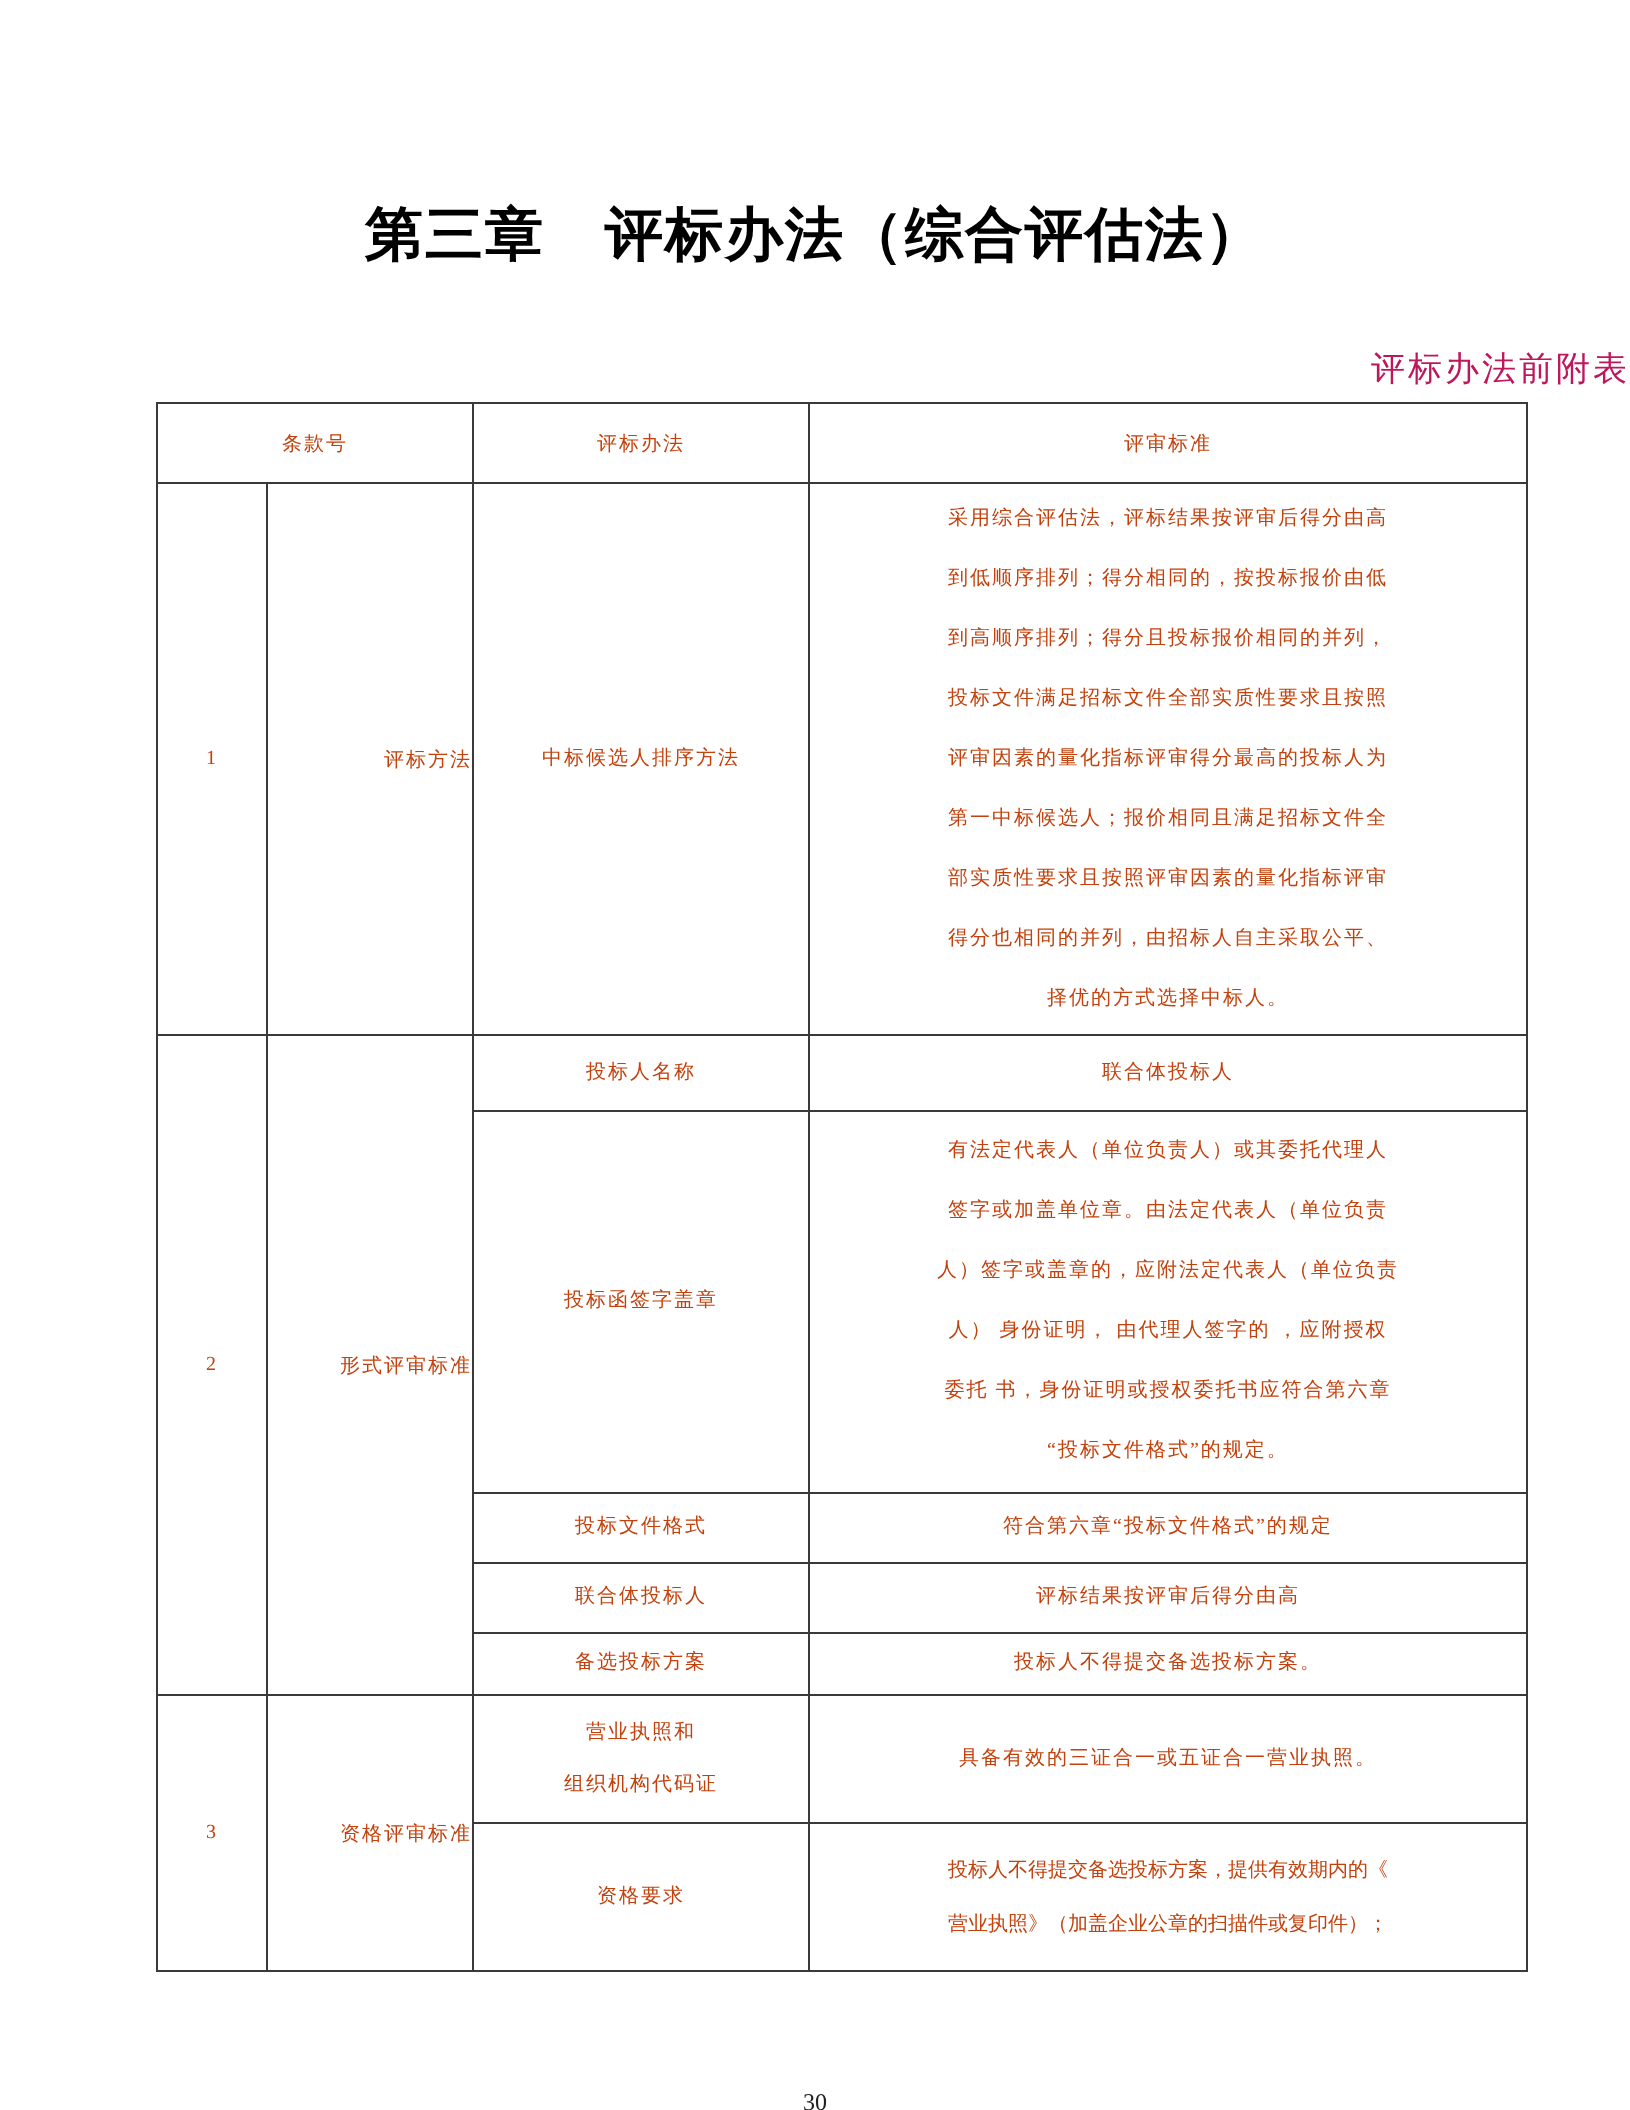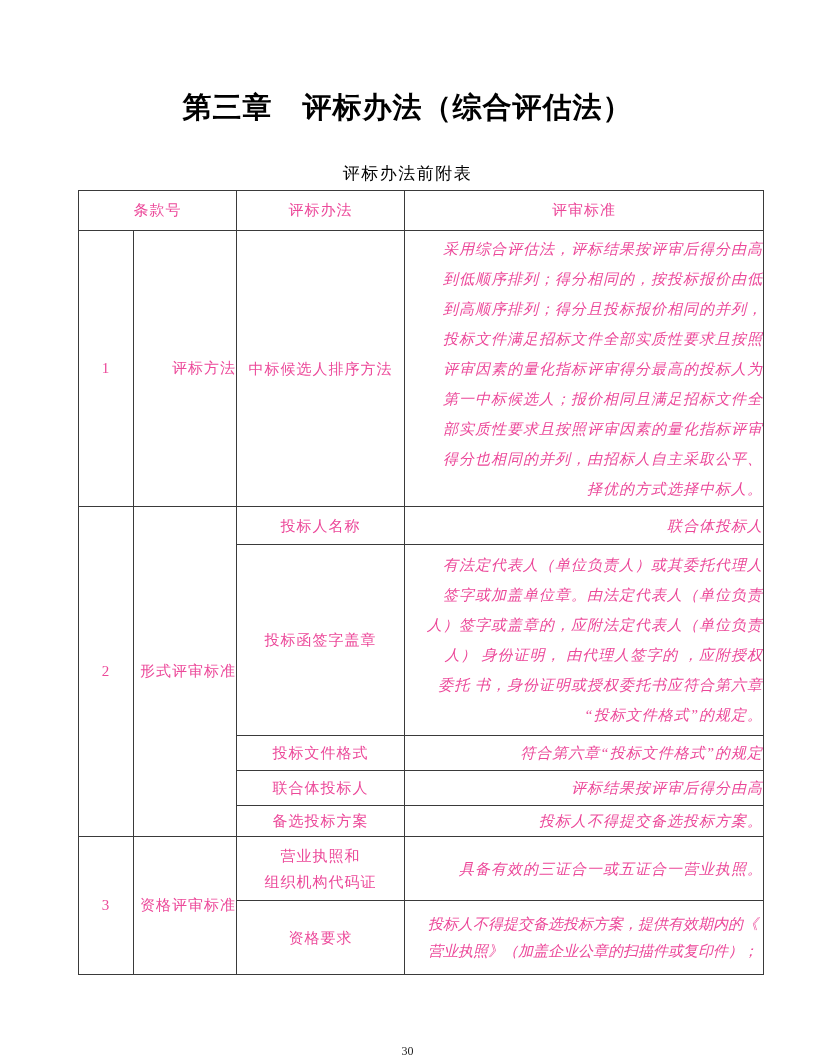--- a/index.html
+++ b/index.html
@@ -1,39 +1,39 @@
 <!DOCTYPE html>
 <html><head>
 <meta charset="utf-8">
 <style>
   html,body{margin:0;padding:0;background:#ffffff;}
   .page{
     position:relative;width:815px;height:1055px;background:#ffffff;
     font-family:"Liberation Serif","DejaVu Serif",serif;color:#141414;overflow:hidden;
   }
   .title{
-    margin:0;padding-top:88px;text-align:center;
+    margin:11px;padding-top:88px;text-align:center;
     font-family:Liberation Serif, serif;
     font-weight:bold;font-size:29px;line-height:38px;color:#000000;letter-spacing:1px;
   }
   .caption{
-    margin:36px 0 0 0;text-align:center;font-size:17px;letter-spacing:1.5px;line-height:24px;color:#000000;
+    margin:36px 0 0 0;text-align:right;font-size:17px;letter-spacing:1.5px;line-height:24px;color:#be185d;
   }
   table.eval{
     border-collapse:collapse;table-layout:fixed;margin:4px 0 0 78px;width:685px;
   }
   table.eval td{
     border:1px solid #3a3a3a;padding:0;overflow:hidden;
-    font-size:15px;letter-spacing:1px;vertical-align:middle;color:#ec4899;
+    font-size:10px;letter-spacing:1px;vertical-align:middle;color:#c2410c;
   }
   td.head{text-align:center;}
   td.num{text-align:center;}
   td.cat{text-align:right;}
   td.factor{text-align:center;white-space:pre-line;line-height:26px;}
-  td.crit{text-align:right;padding:0 8px;line-height:30px;white-space:pre-line;font-style:italic;}
+  td.crit{text-align:center;padding:0 8px;line-height:30px;white-space:pre-line;}
   td.crit.tight{letter-spacing:0;padding:0 5px;line-height:27px;}
   .pageno{position:absolute;left:0;right:0;top:1044px;text-align:center;font-size:12px;color:#222222;}
 </style>
 </head>
 <body>
 
 <div class="page">
 
   <h1 class="title">第三章　评标办法（综合评估法）</h1>
 

